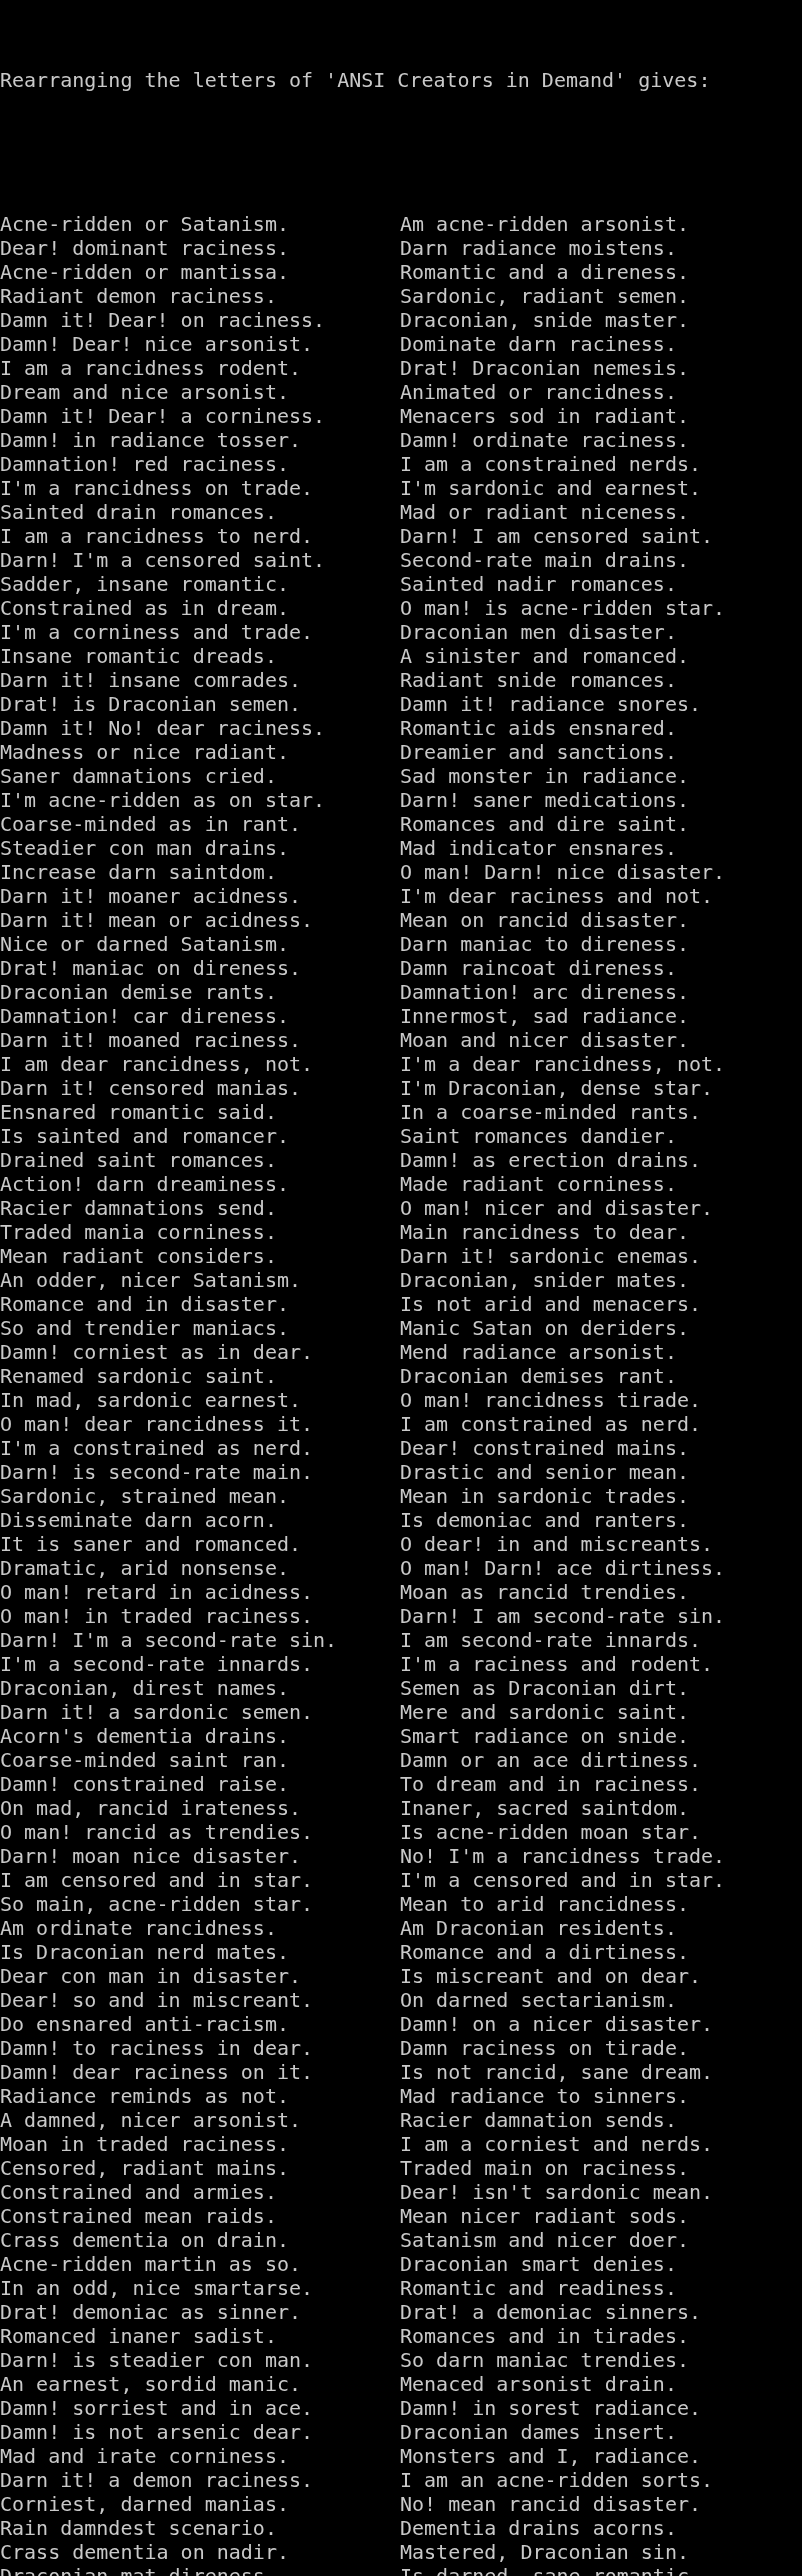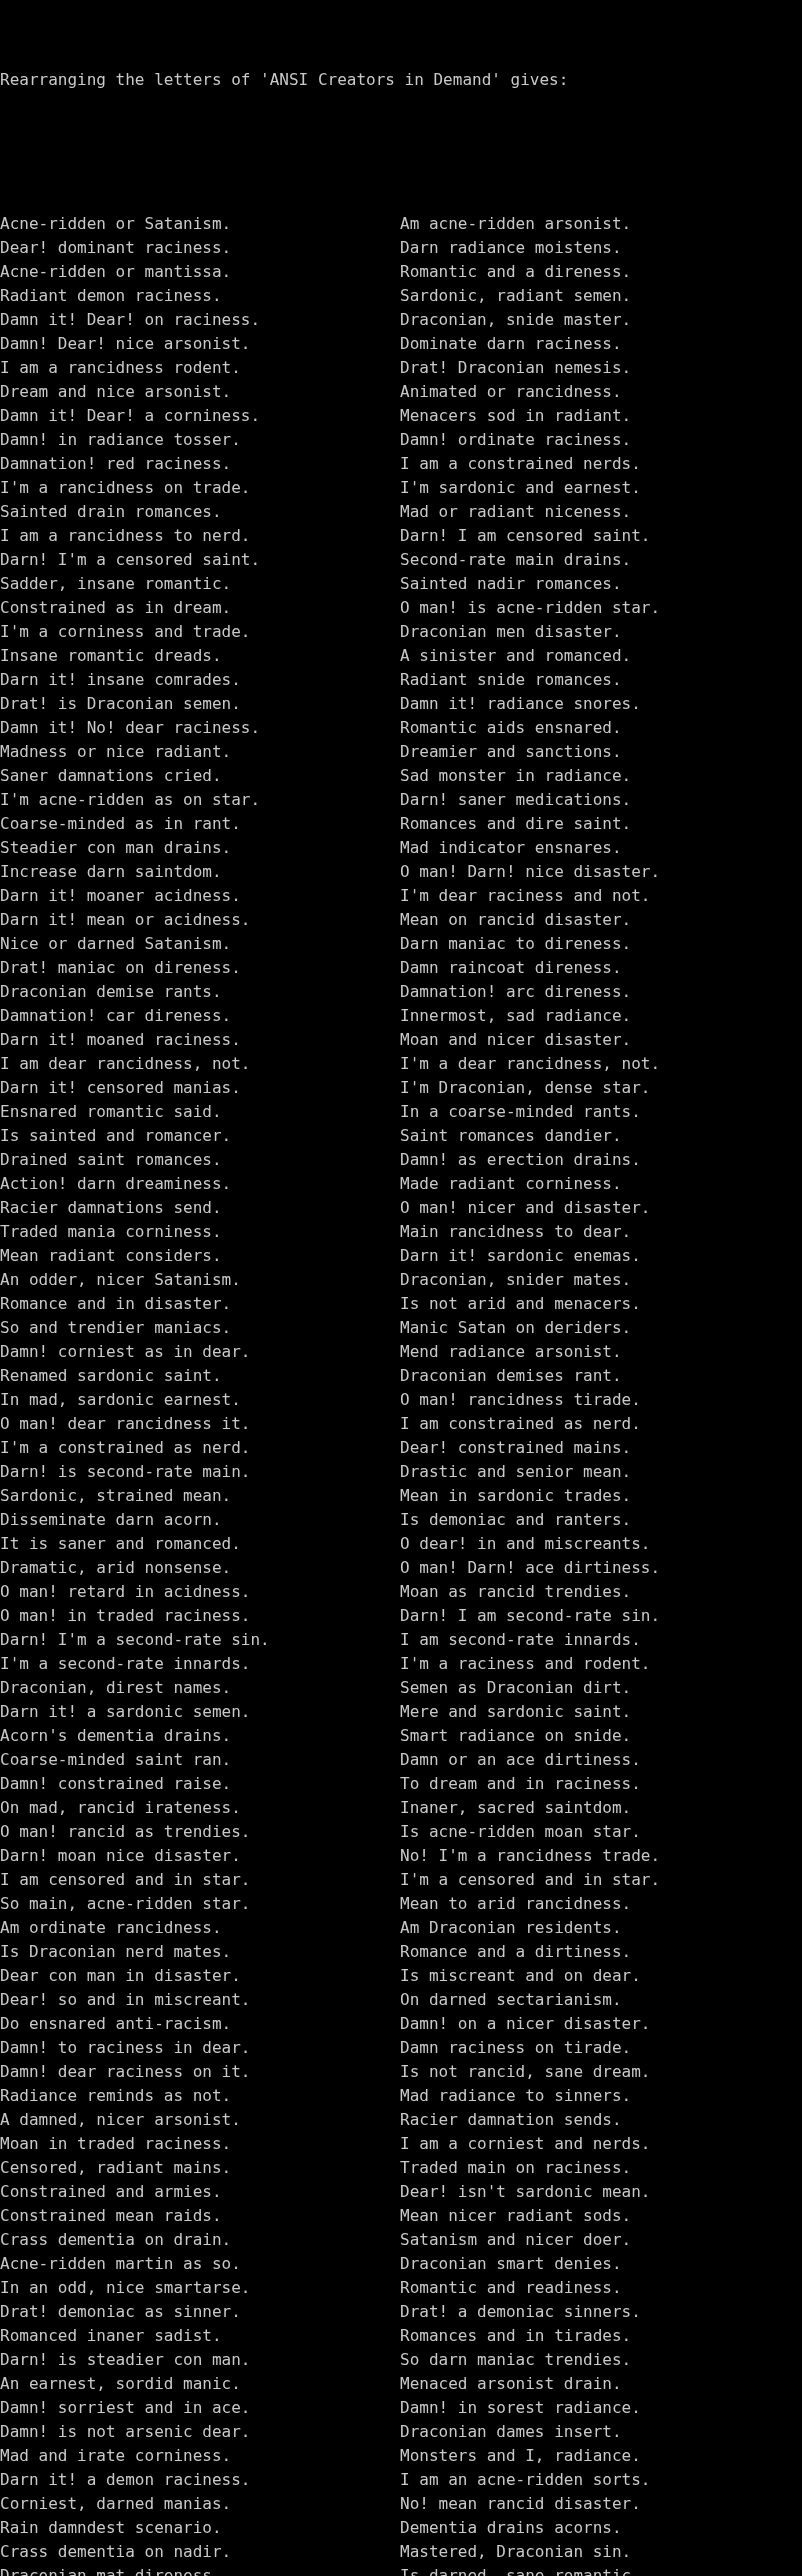--- a/index.html
+++ b/index.html
@@ -15,21 +15,21 @@
   }
   .screen {
     position: absolute;
     left: 0;
     top: 0;
     width: 795px;
     height: 2576px;
     background: #000000;
     color: #c9c9c9;
     font-family: "DejaVu Sans Mono", "Liberation Mono", monospace;
-    font-size: 16px;
+    font-size: 20px;
     line-height: 24px;
     white-space: pre;
     box-sizing: border-box;
     padding-top: 20px;
   }
   .line {
     height: 24px;
     white-space: pre;
   }
   .cols {

